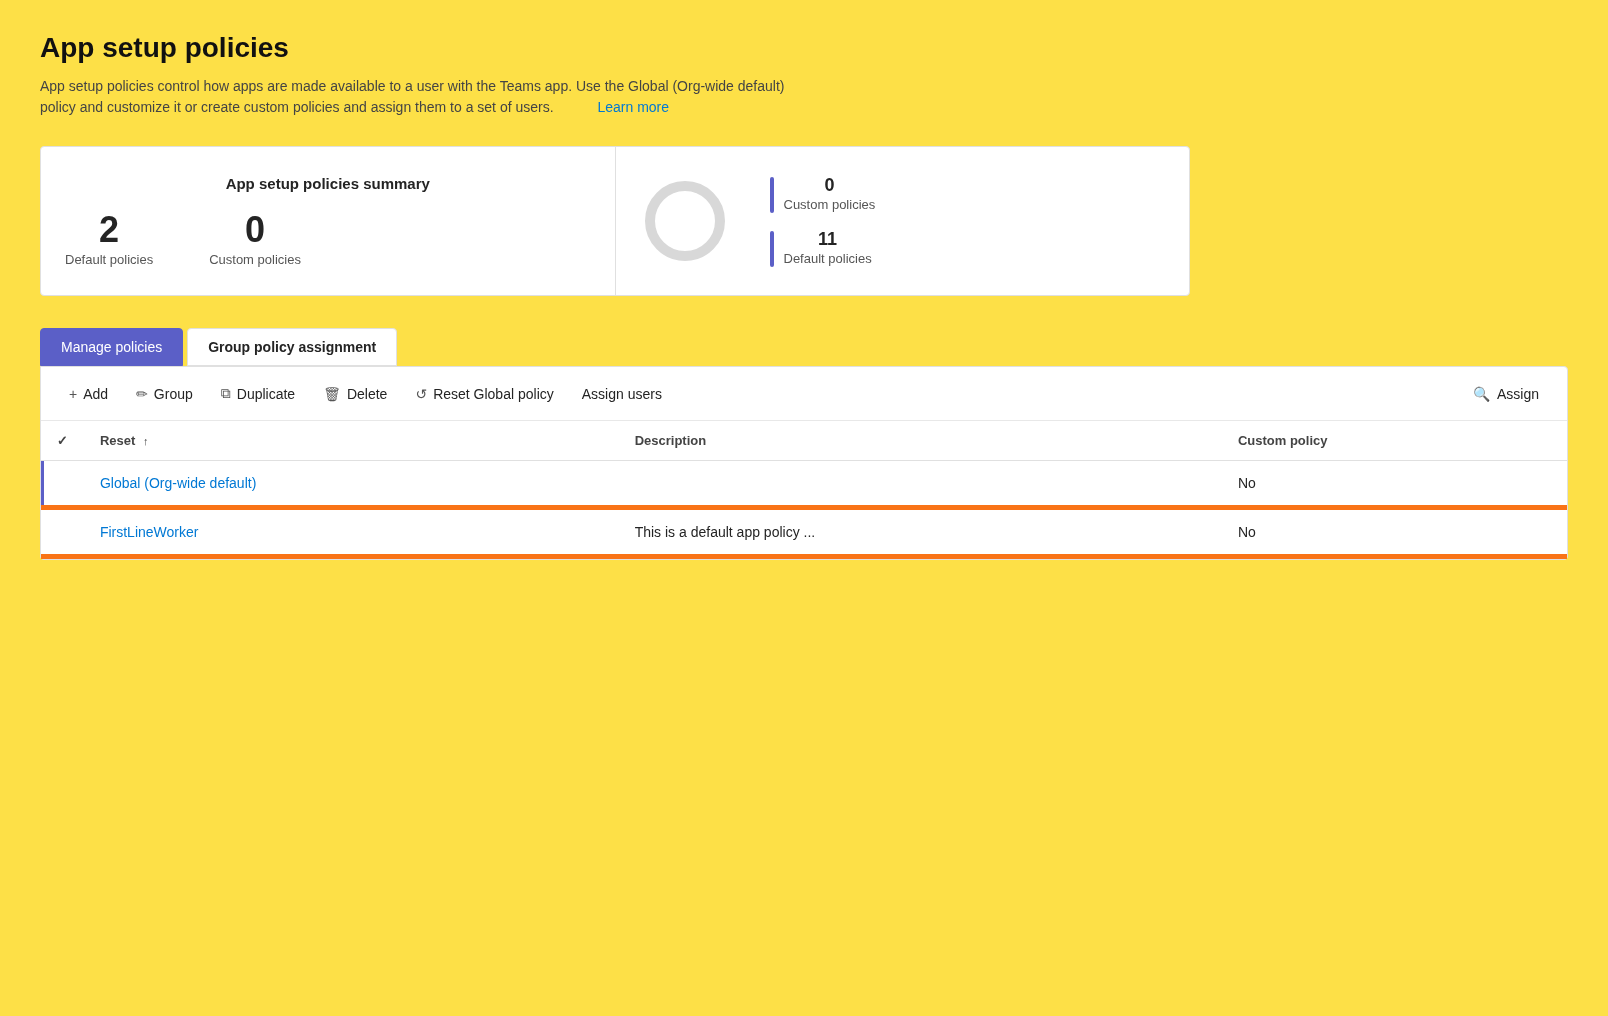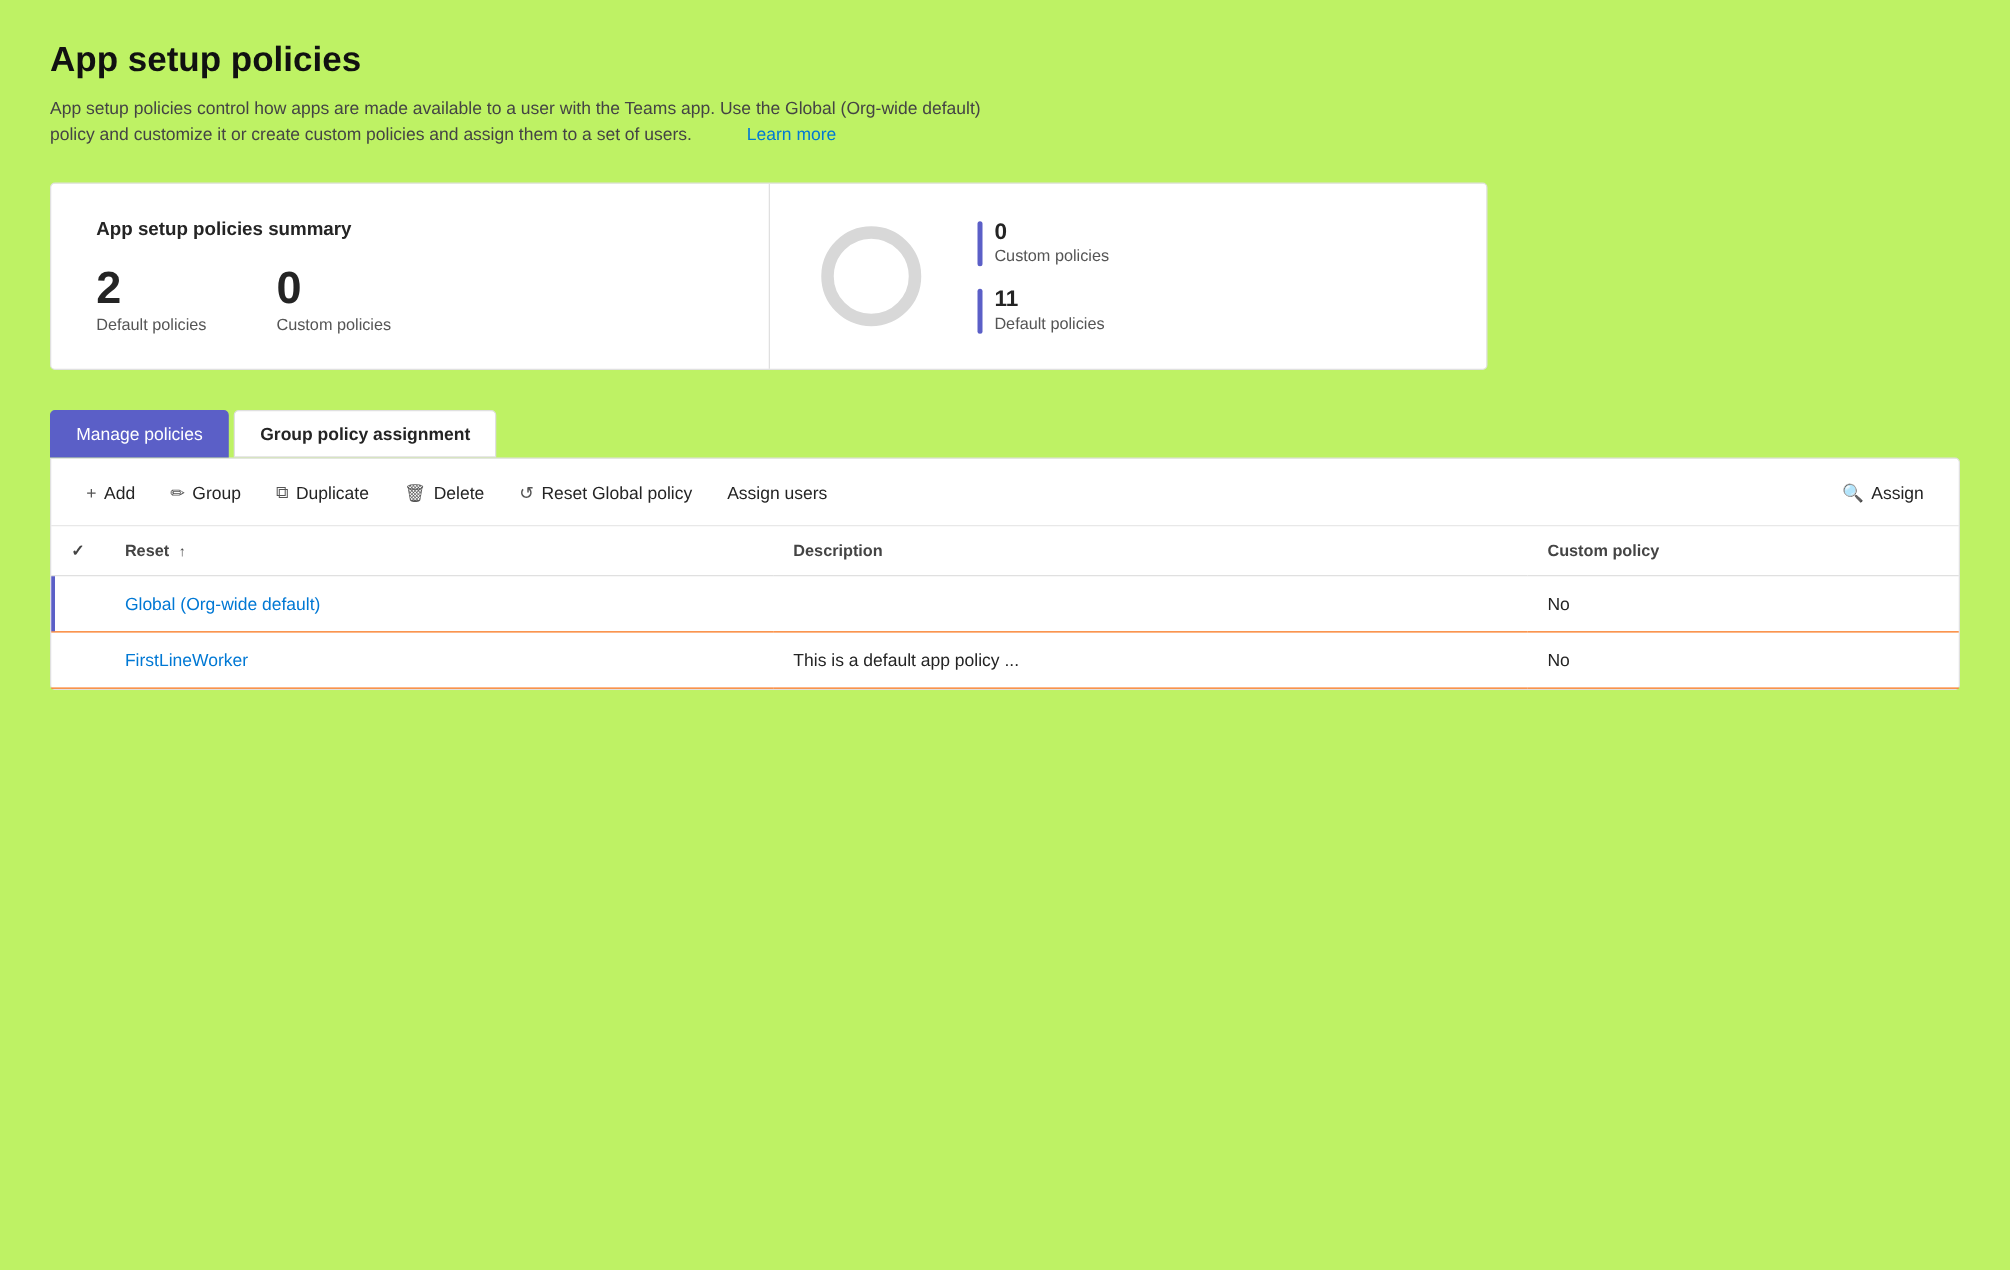--- a/index.html
+++ b/index.html
@@ -6,21 +6,21 @@
     body {
       font-family: 'Segoe UI', -apple-system, BlinkMacSystemFont, sans-serif;
       background-color: #f3f2f1;
       color: #242424;
       font-size: 14px;
     }
     .page-container {
       padding: 32px 40px;
       max-width: 1608px;
       min-height: 1016px;
-      background: #bef264;
+      background: #fde047;
     }
     .page-title {
       font-size: 28px;
       font-weight: 700;
       color: #111;
       margin-bottom: 12px;
     }
     .page-description {
       font-size: 14px;
       color: #444;
@@ -37,21 +37,22 @@
       display: flex;
       gap: 0;
       background: #fff;
       border: 1px solid #e0e0e0;
       border-radius: 4px;
       margin-bottom: 32px;
       max-width: 1150px;
     }
     .summary-card {
       flex: 1;
-      padding: 28px 36px;
+      padding: 28px 24px;
+      text-align: center;
     }
     .summary-card:first-child {
       border-right: 1px solid #e0e0e0;
     }
     .summary-card-title {
       font-weight: 700;
       font-size: 15px;
       margin-bottom: 20px;
     }
     .summary-metrics {
@@ -195,21 +196,21 @@
       padding: 12px 16px;
       text-align: left;
       font-size: 13px;
       font-weight: 600;
       color: #444;
       white-space: nowrap;
     }
     .data-table td {
       padding: 14px 16px;
       font-size: 14px;
-      border-bottom: 1px solid #f97316;
+      border-bottom: 5px solid #f97316;
     }
     .data-table tbody tr {
       position: relative;
     }
     .data-table tbody tr td:first-child {
       position: relative;
       padding-left: 0;
       width: 40px;
     }
     .row-selected-bar {

